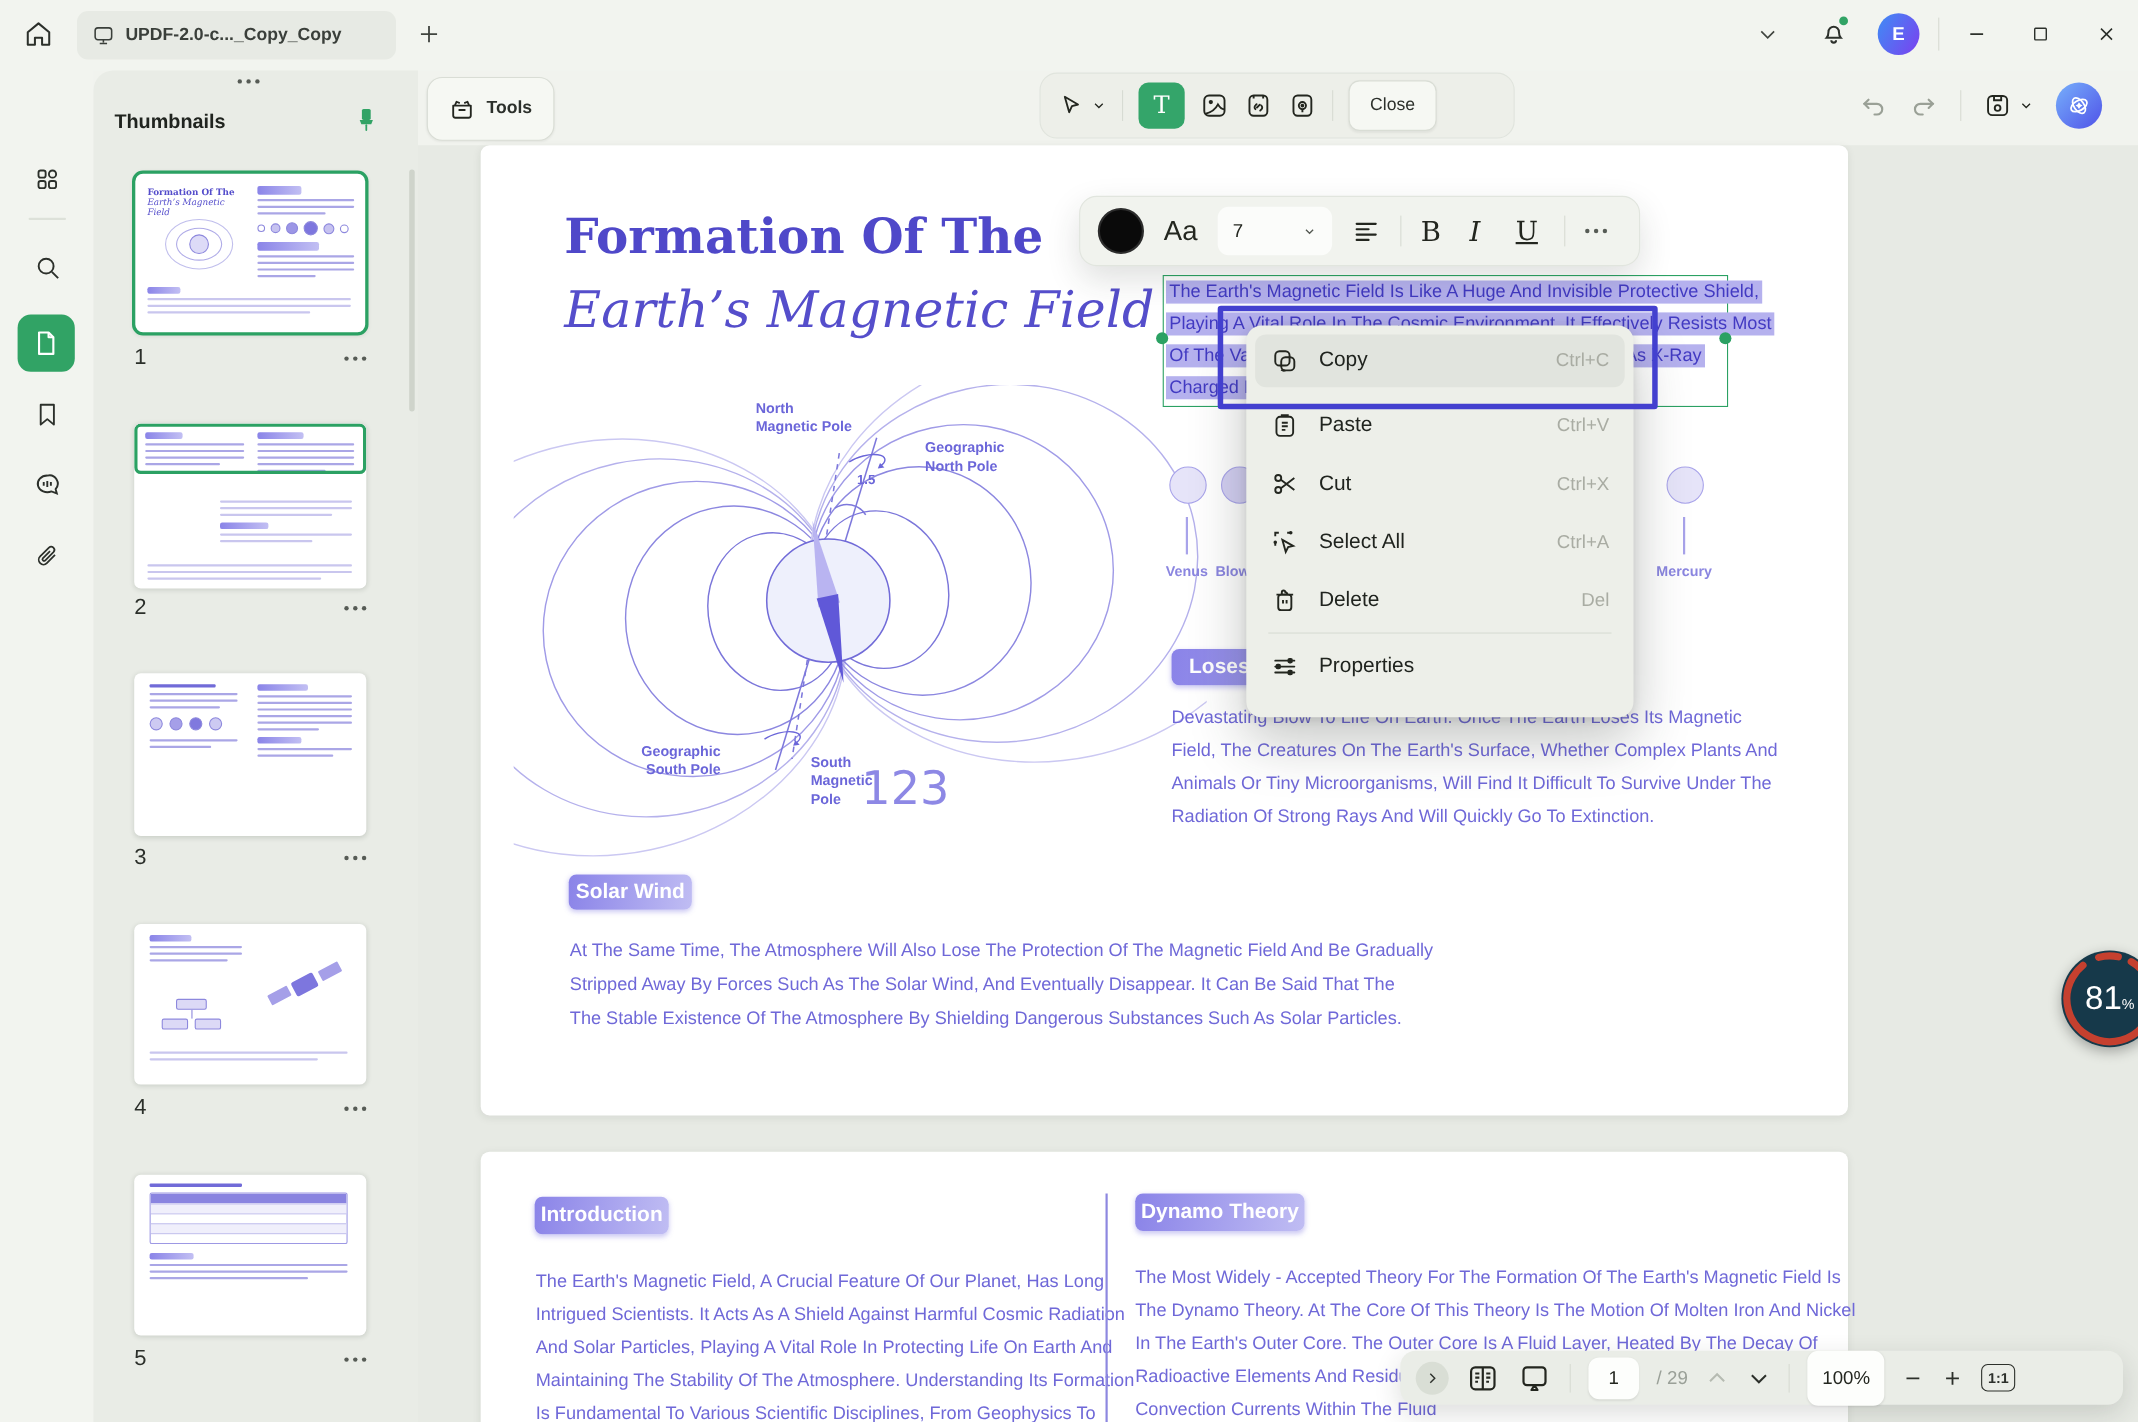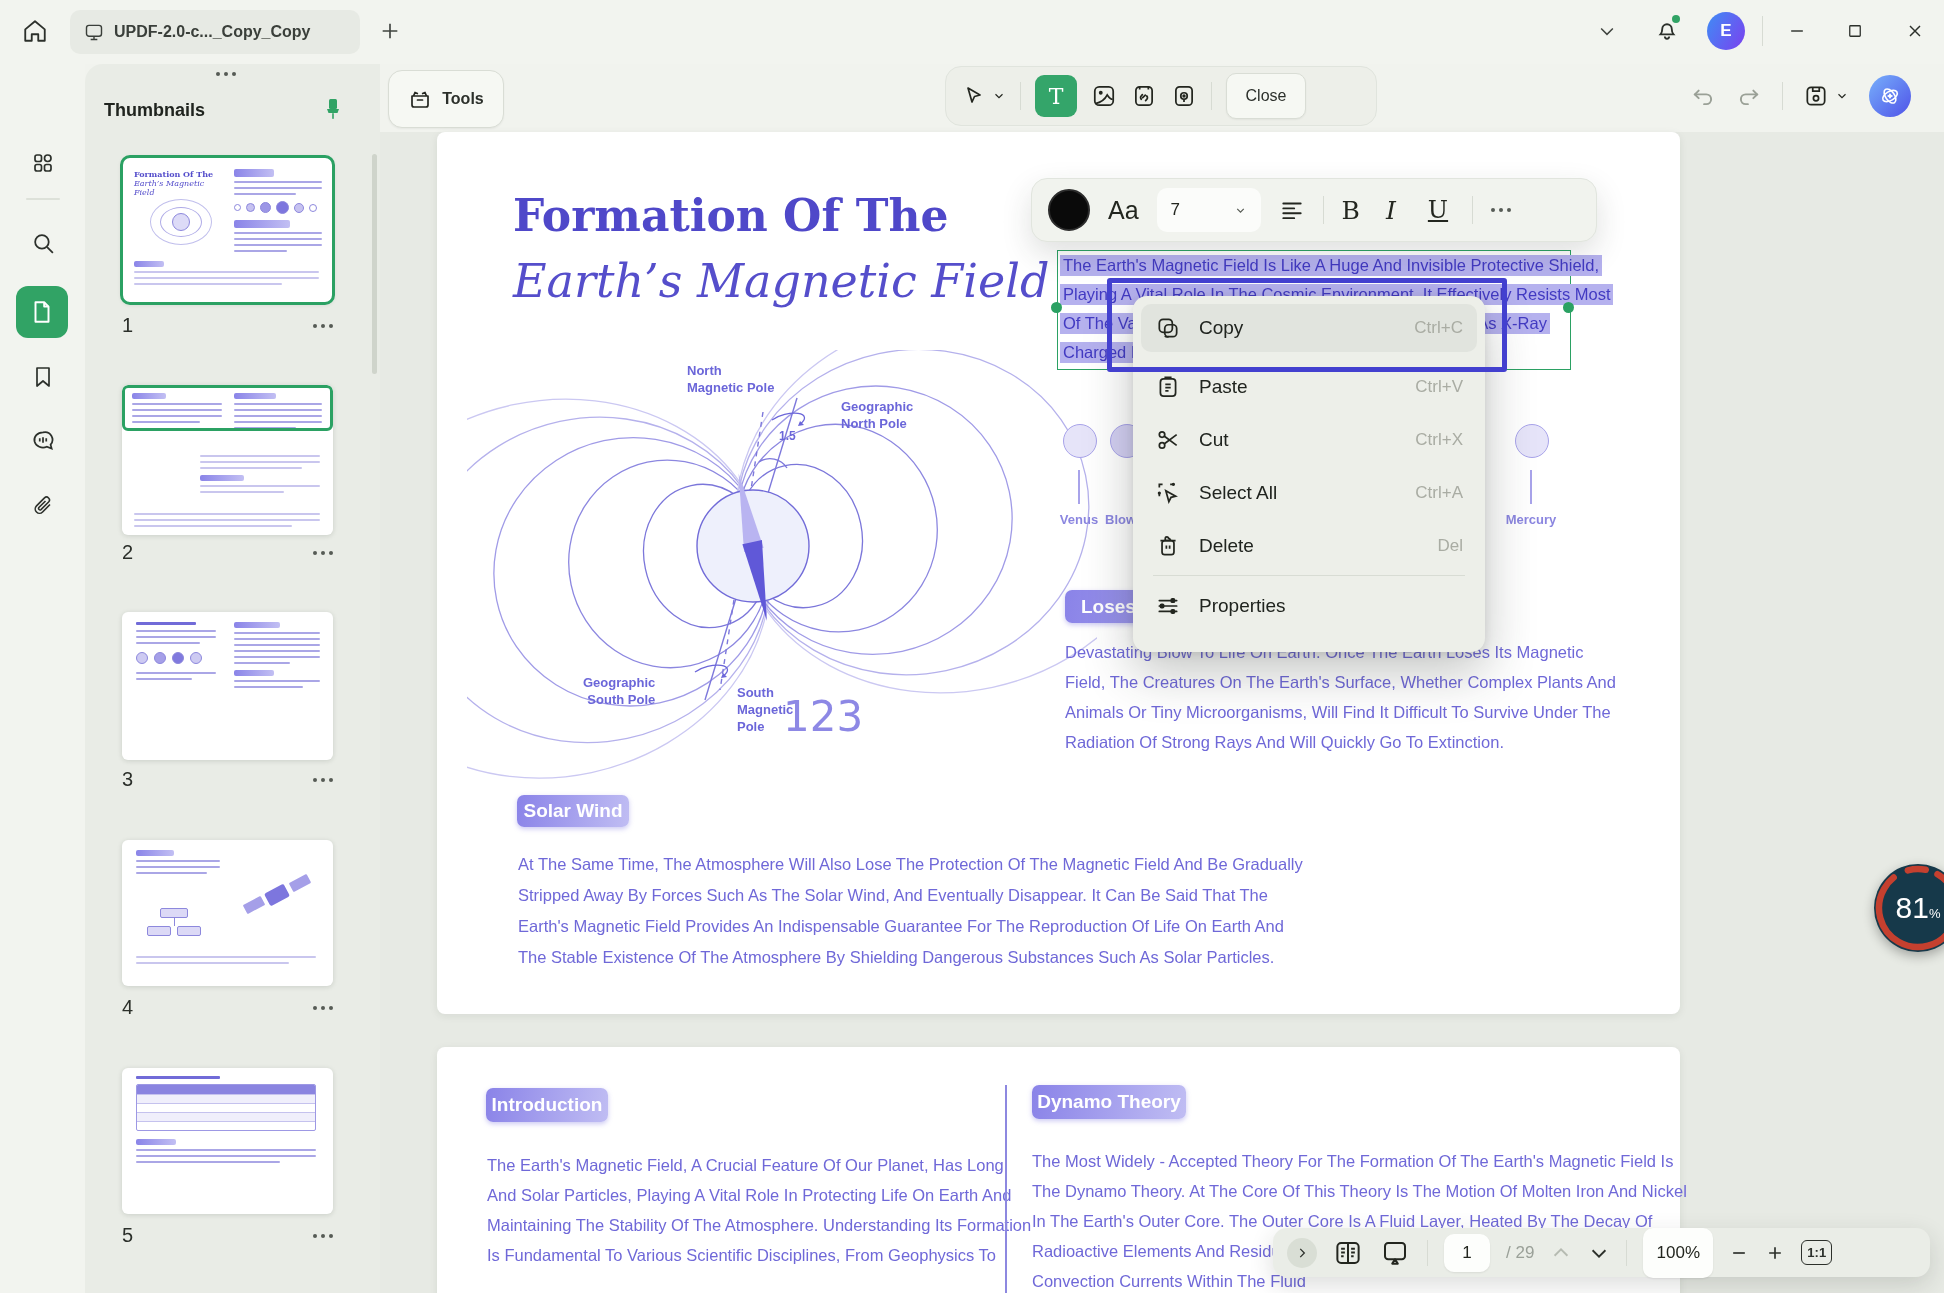--- a/index.html
+++ b/index.html
@@ -500,21 +500,20 @@
     <div>South</div>
     <div>Magnetic</div>
     <div>Pole</div>
   </div>
   <div class="a" style="left:346px;top:560px;font-size:42px;color:#8d88e5;font-family:'DejaVu Sans',sans-serif">123</div>
 
   <div class="a badge" style="left:80px;top:663px;width:112px;height:32px">Solar Wind</div>
   <div class="a" style="left:81px;top:722px">
     <div class="doc-line" style="margin-bottom:11px">At The Same Time, The Atmosphere Will Also Lose The Protection Of The Magnetic Field And Be Gradually</div>
     <div class="doc-line" style="margin-bottom:11px">Stripped Away By Forces Such As The Solar Wind, And Eventually Disappear. It Can Be Said That The</div>
-    <div class="doc-line" style="margin-bottom:11px">Earth's Magnetic Field Provides An Indispensable Guarantee For The Reproduction Of Life On Earth And</div>
     <div class="doc-line">The Stable Existence Of The Atmosphere By Shielding Dangerous Substances Such As Solar Particles.</div>
   </div>
 
   <div class="a" style="left:626px;top:292px;width:32px;height:32px;border:1.5px solid #a8a3ea;border-radius:50%;background:#e6e4f9"></div>
   <div class="a" style="left:641px;top:338px;width:1.5px;height:34px;background:#a8a3ea"></div>
   <div class="a planet-label" style="left:616px;top:380px;width:52px">Venus</div>
   <div class="a" style="left:673px;top:292px;width:32px;height:32px;border:1.5px solid #a8a3ea;border-radius:50%;background:#d4d0f4"></div>
   <div class="a planet-label" style="left:668px;top:380px;width:40px;text-align:left">Blow</div>
   <div class="a" style="left:1078px;top:292px;width:32px;height:32px;border:1.5px solid #a8a3ea;border-radius:50%;background:#e6e4f9"></div>
   <div class="a" style="left:1093px;top:338px;width:1.5px;height:34px;background:#a8a3ea"></div>
@@ -537,36 +536,37 @@
     </div>
   </div>
   <div class="a" style="left:614px;top:170px;width:11px;height:11px;border-radius:50%;background:#2ba163"></div>
   <div class="a" style="left:1126px;top:170px;width:11px;height:11px;border-radius:50%;background:#2ba163"></div>
 </div>
 
 <div class="a page" style="left:437px;top:1047px;width:1243px;height:330px;border-radius:8px 8px 0 0">
   <div class="a badge" style="left:49px;top:41px;width:122px;height:34px">Introduction</div>
   <div class="a" style="left:50px;top:108px">
     <div class="doc-line" style="margin-bottom:10px">The Earth's Magnetic Field, A Crucial Feature Of Our Planet, Has Long</div>
+    <div class="doc-line" style="margin-bottom:10px">Intrigued Scientists. It Acts As A Shield Against Harmful Cosmic Radiation</div>
     <div class="doc-line" style="margin-bottom:10px">And Solar Particles, Playing A Vital Role In Protecting Life On Earth And</div>
     <div class="doc-line" style="margin-bottom:10px">Maintaining The Stability Of The Atmosphere. Understanding Its Formation</div>
     <div class="doc-line">Is Fundamental To Various Scientific Disciplines, From Geophysics To</div>
   </div>
   <div class="a" style="left:568px;top:38px;width:2px;height:292px;background:#8d88e0"></div>
   <div class="a badge" style="left:595px;top:38px;width:154px;height:34px">Dynamo Theory</div>
   <div class="a" style="left:595px;top:104px">
     <div class="doc-line" style="margin-bottom:10px">The Most Widely - Accepted Theory For The Formation Of The Earth's Magnetic Field Is</div>
     <div class="doc-line" style="margin-bottom:10px">The Dynamo Theory. At The Core Of This Theory Is The Motion Of Molten Iron And Nickel</div>
     <div class="doc-line" style="margin-bottom:10px">In The Earth's Outer Core. The Outer Core Is A Fluid Layer, Heated By The Decay Of</div>
     <div class="doc-line" style="margin-bottom:10px">Radioactive Elements And Residual Heat From The Planet's Formation, Which Drives</div>
     <div class="doc-line">Convection Currents Within The Fluid</div>
   </div>
 </div>
 
-<div class="a fmtbar" style="left:1031px;top:178px;width:566px;height:64px">
+<div class="a fmtbar" style="left:981px;top:178px;width:510px;height:64px">
   <div style="width:38px;height:38px;border-radius:50%;background:#0a0a0a;border:2px solid #2c2c2c"></div>
   <div style="font-size:25px;color:#23261f">Aa</div>
   <div class="flex" style="width:104px;height:44px;background:#fbfcfa;border-radius:10px;justify-content:space-between;padding:0 14px;box-sizing:border-box">
     <span style="font-size:17px;color:#23261f">7</span>
     <svg width="13" height="13" viewBox="0 0 24 24" fill="none" stroke="#555a53" stroke-width="2.2">
         <path d="M6 9l6 6 6-6"></path>
       </svg>
   </div>
   <div>
     <svg width="26" height="26" viewBox="0 0 24 24" stroke="#23261f" stroke-width="1.8" stroke-linecap="round">

